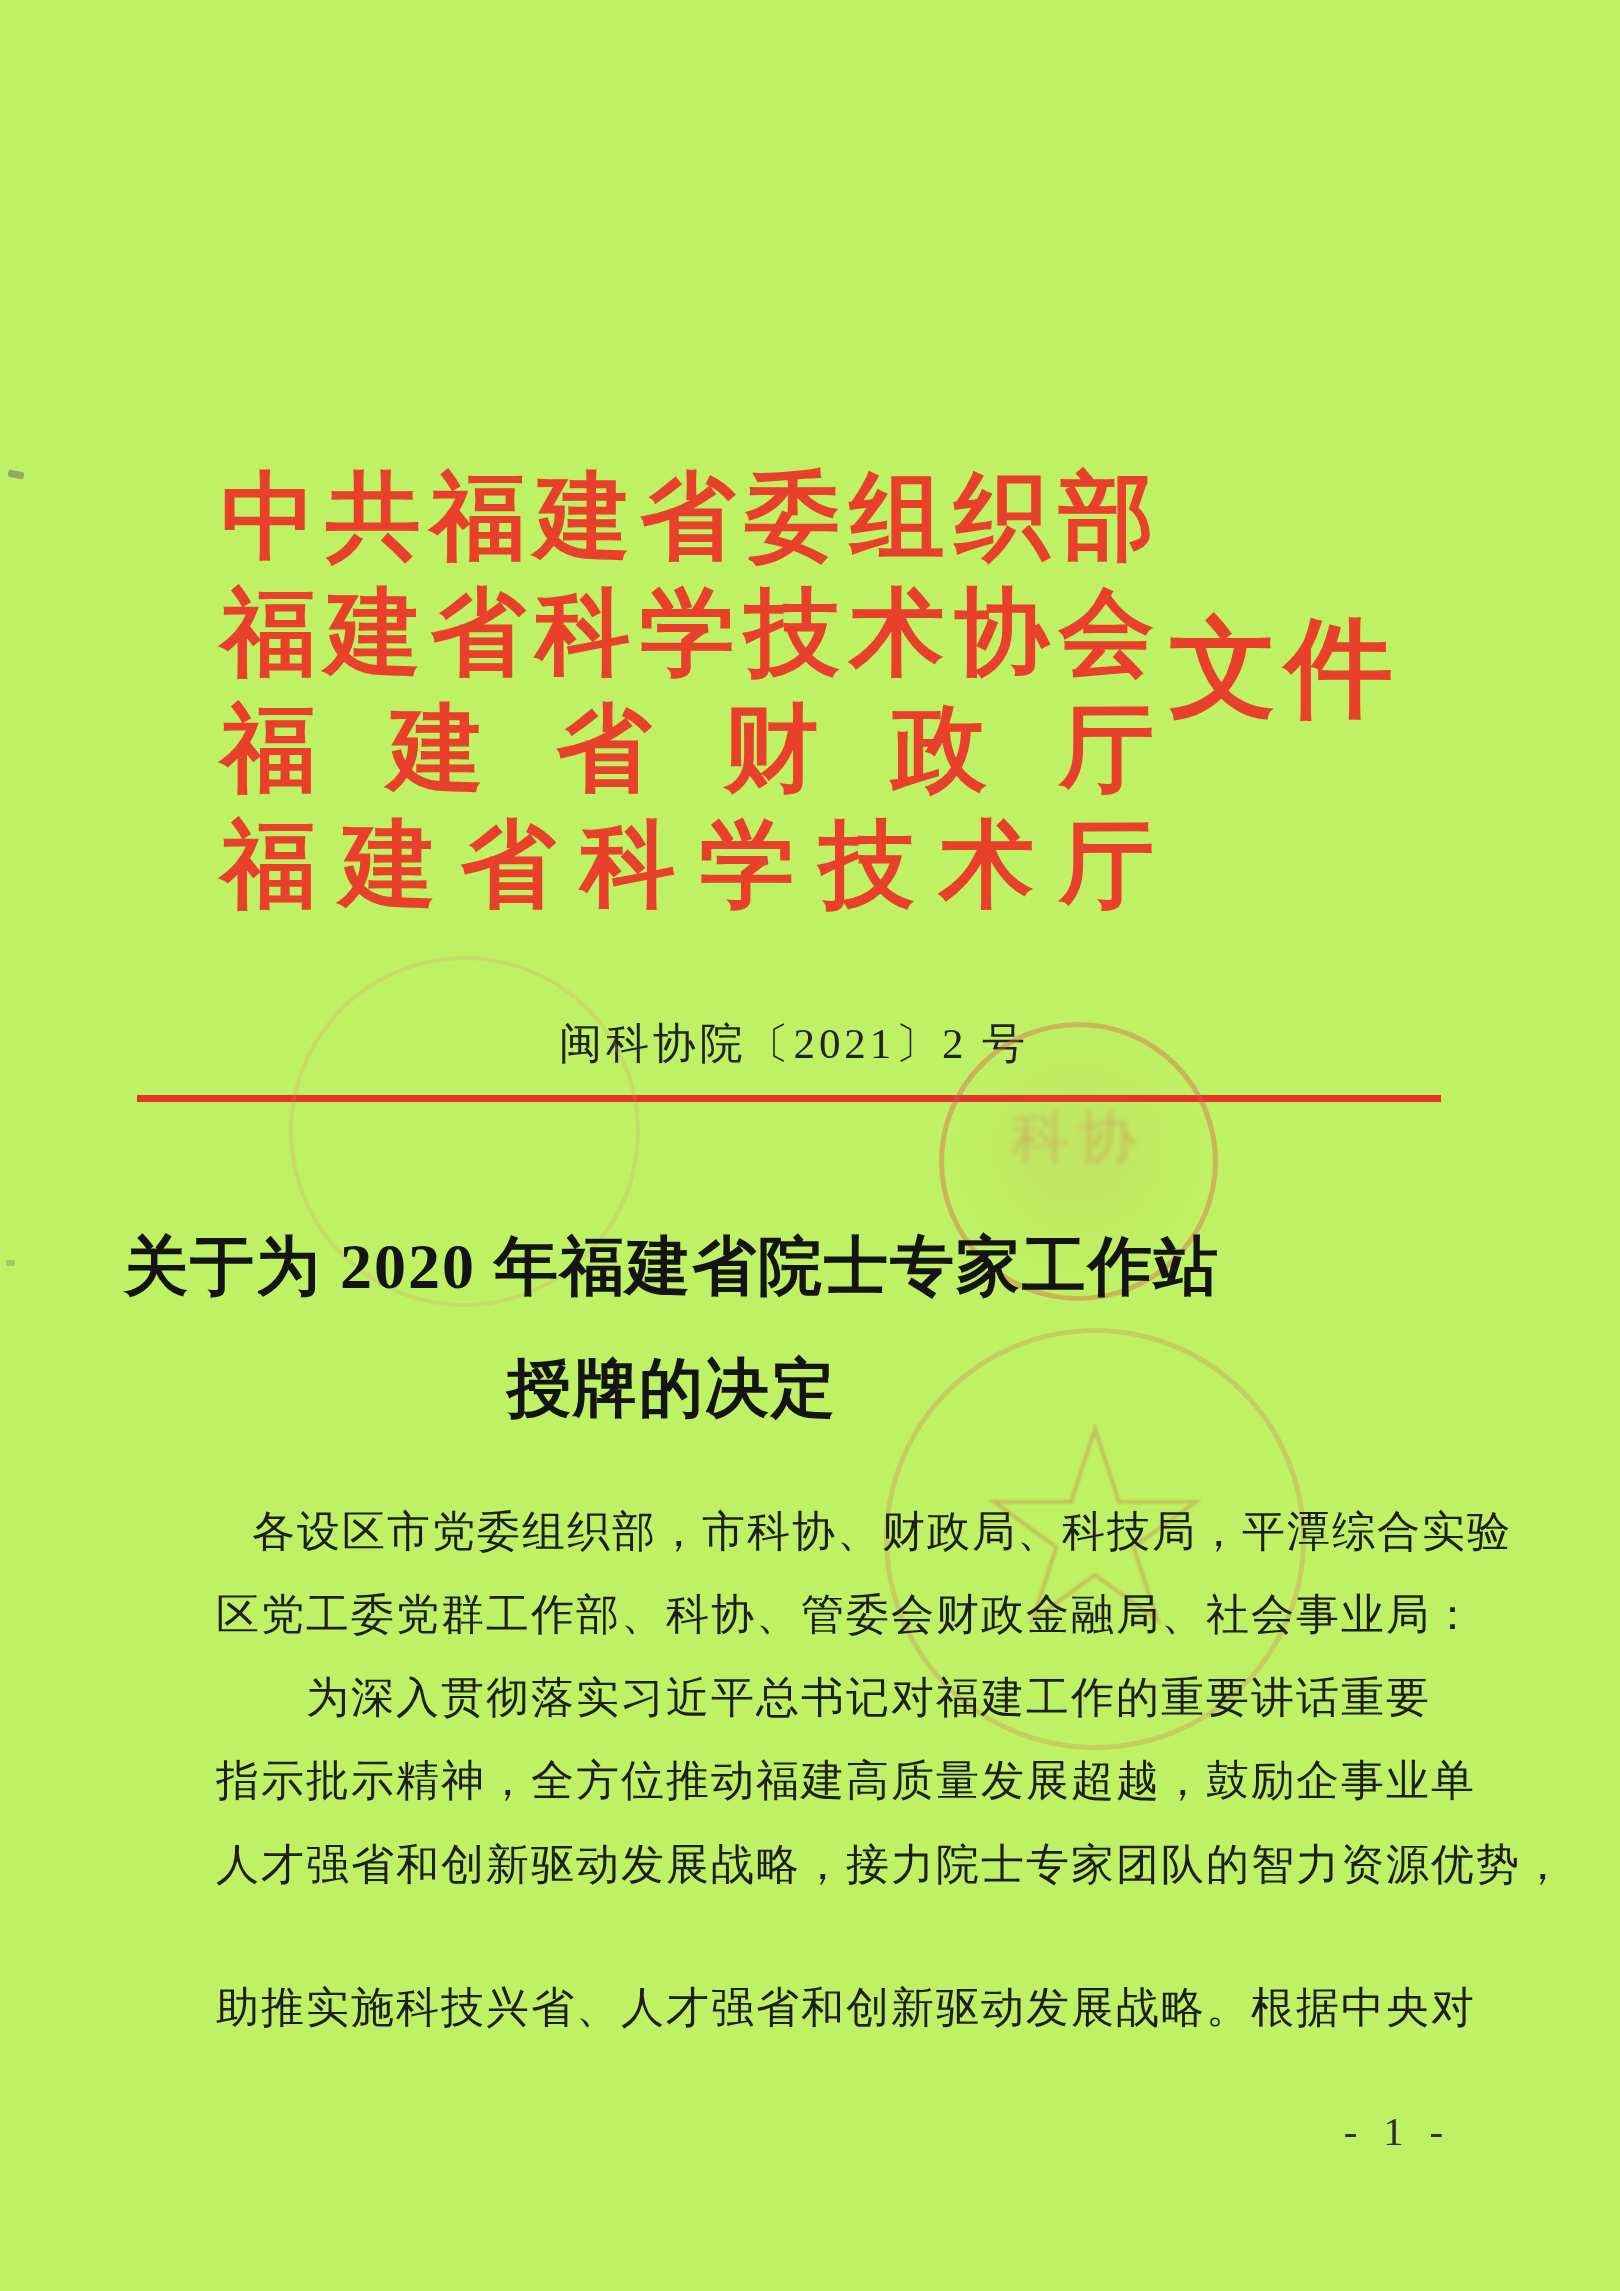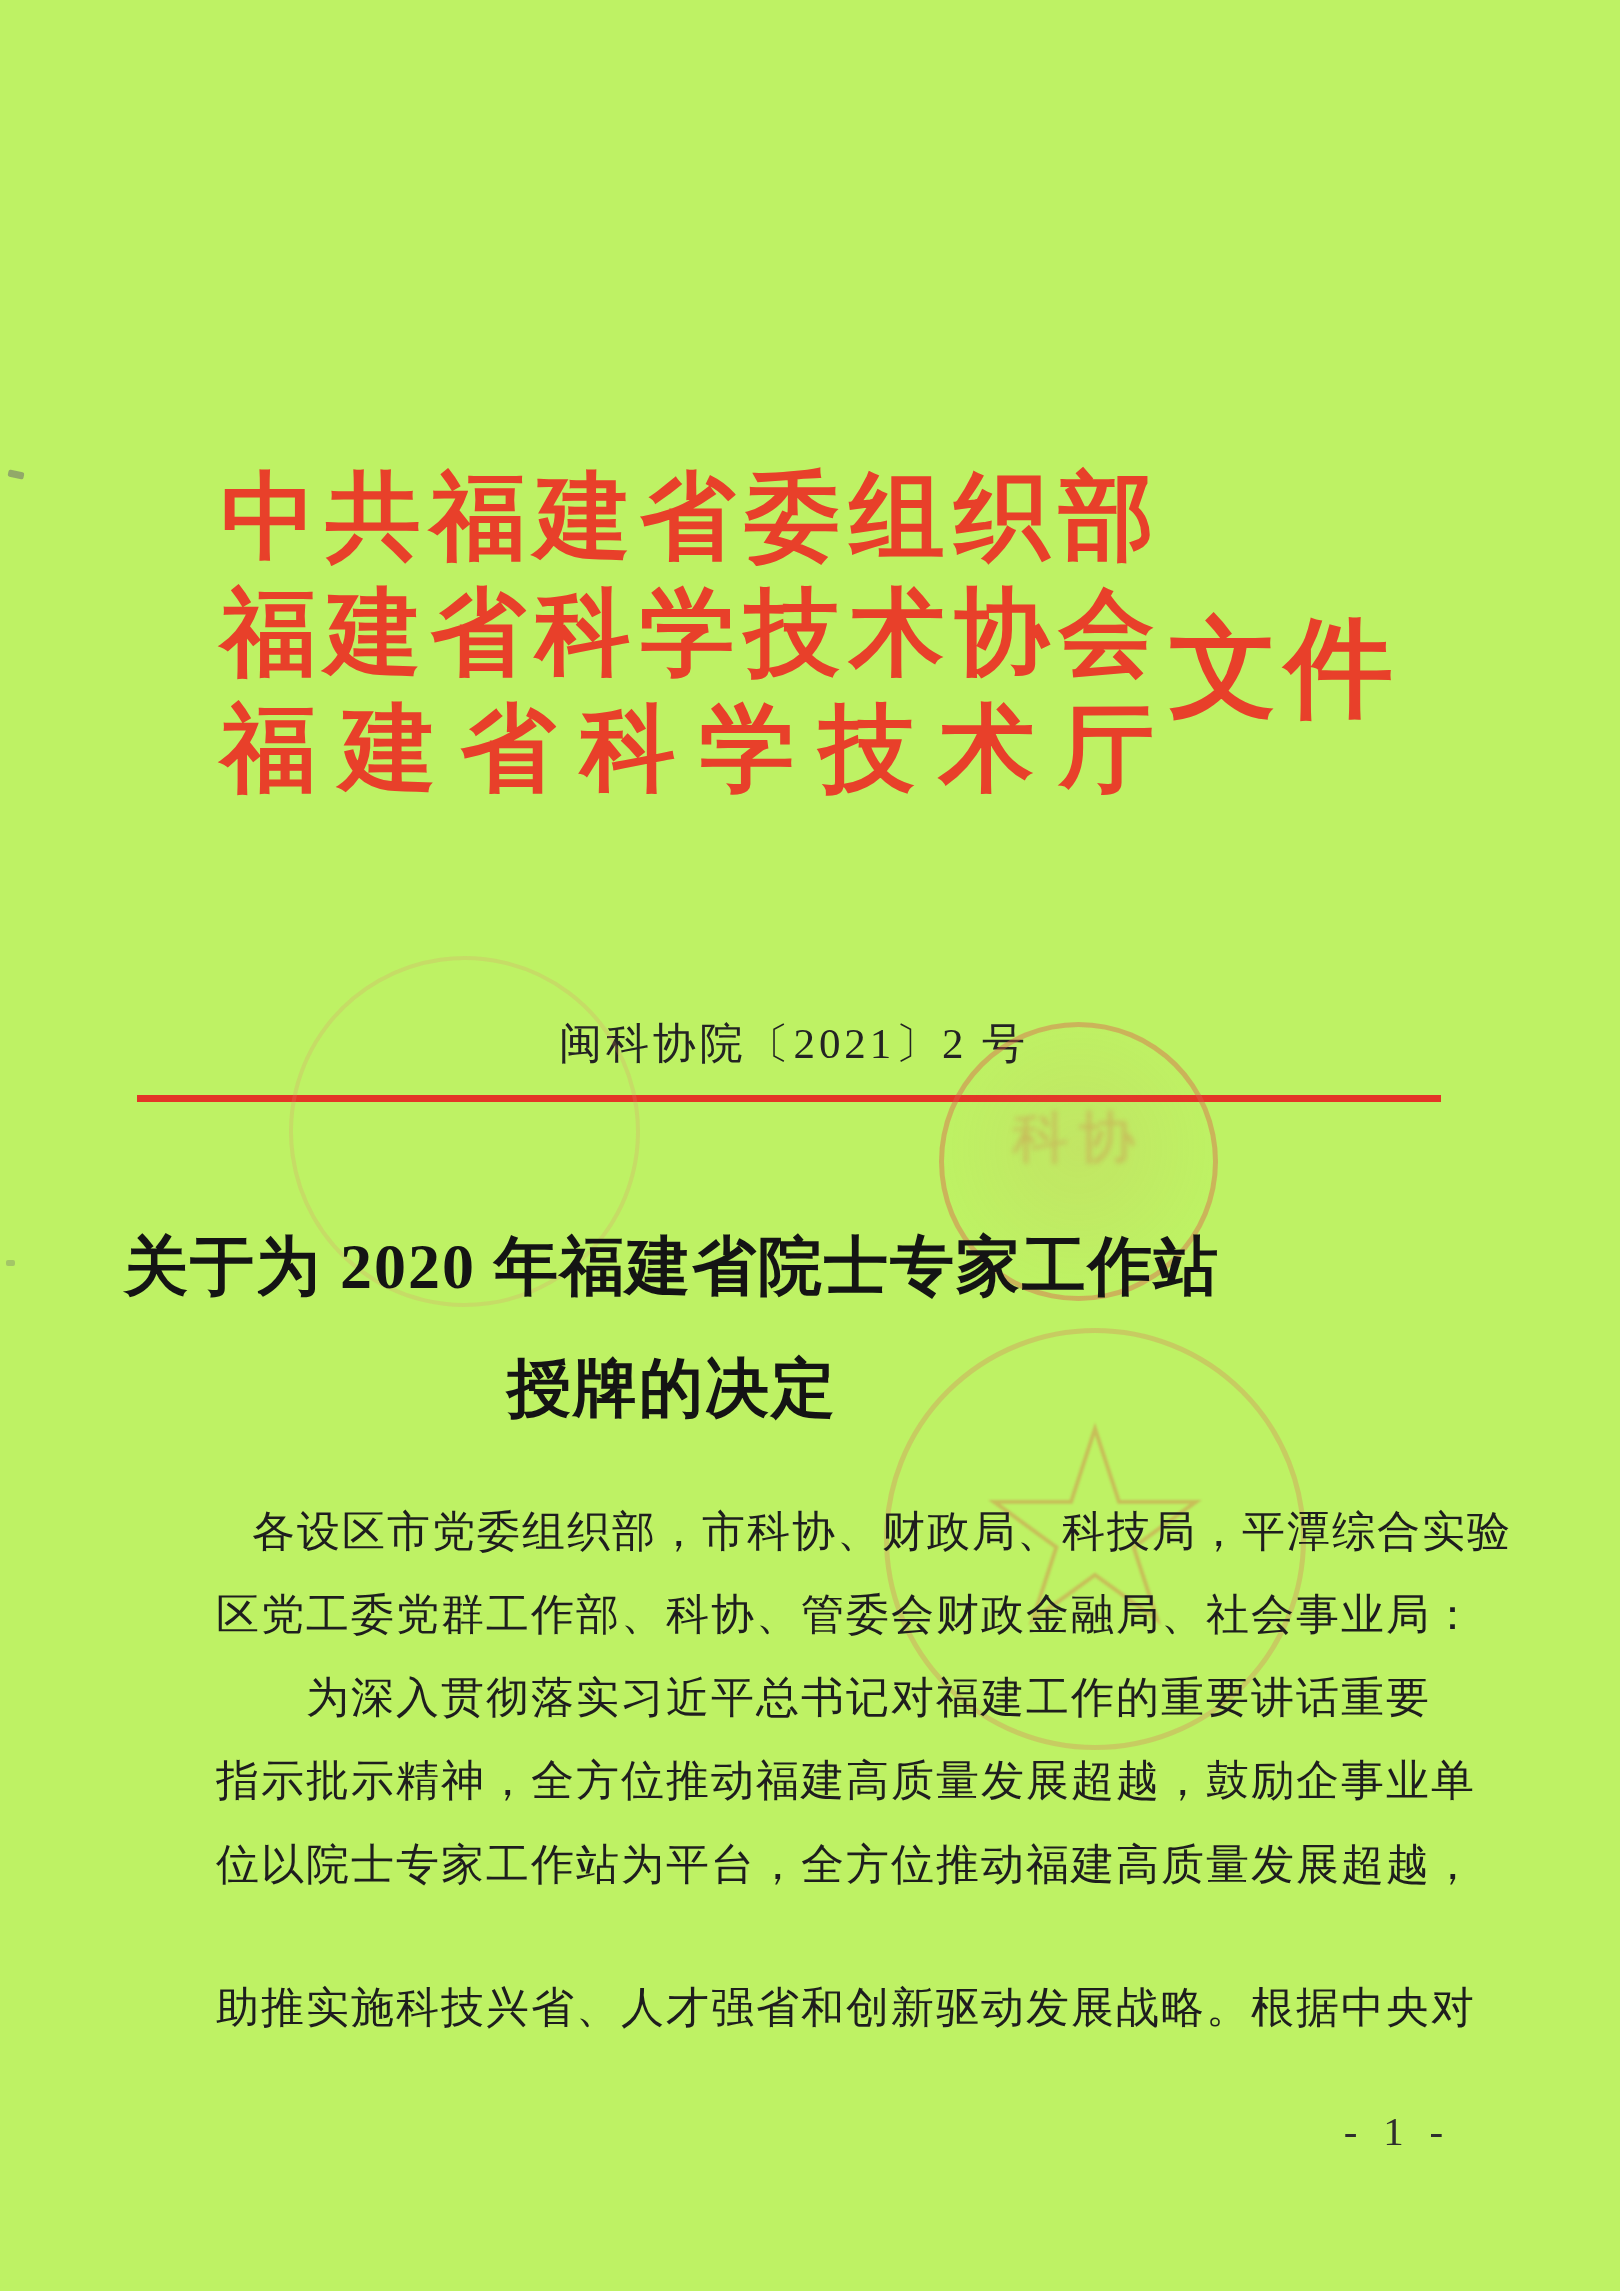--- a/index.html
+++ b/index.html
@@ -180,20 +180,21 @@
 <body>
 
 <div class="page">
 
   <div class="speck speck-1"></div>
   <div class="speck speck-2"></div>
 
   <div class="org-lines">
     <div class="org-line">中共福建省委组织部</div>
     <div class="org-line">福建省科学技术协会</div>
+    <div class="org-line">福建省财政厅</div>
     <div class="org-line">福建省科学技术厅</div>
   </div>
 
   <div class="doc-type">文件</div>
 
   <div class="doc-number">闽科协院〔2021〕2 号</div>
 
   <div class="red-rule"></div>
 
   <div class="seal seal-left"></div>
@@ -204,19 +205,19 @@
     <div class="seal-star">★</div>
   </div>
 
   <div class="title-line title-line-1">关于为 2020 年福建省院士专家工作站</div>
   <div class="title-line title-line-2">授牌的决定</div>
 
   <div class="body-line bl-0">各设区市党委组织部，市科协、财政局、科技局，平潭综合实验</div>
   <div class="body-line bl-1">区党工委党群工作部、科协、管委会财政金融局、社会事业局：</div>
   <div class="body-line bl-2 indent">为深入贯彻落实习近平总书记对福建工作的重要讲话重要</div>
   <div class="body-line bl-3">指示批示精神，全方位推动福建高质量发展超越，鼓励企事业单</div>
-  <div class="body-line bl-4">位以院士专家工作站为平台，全方位推动福建高质量发展超越，</div>
+  <div class="body-line bl-4">人才强省和创新驱动发展战略，接力院士专家团队的智力资源优势，</div>
   <div class="body-line bl-5">助推实施科技兴省、人才强省和创新驱动发展战略。根据中央对</div>
 
   <div class="page-number">- 1 -</div>
 
 </div>
 
 
 </body></html>

